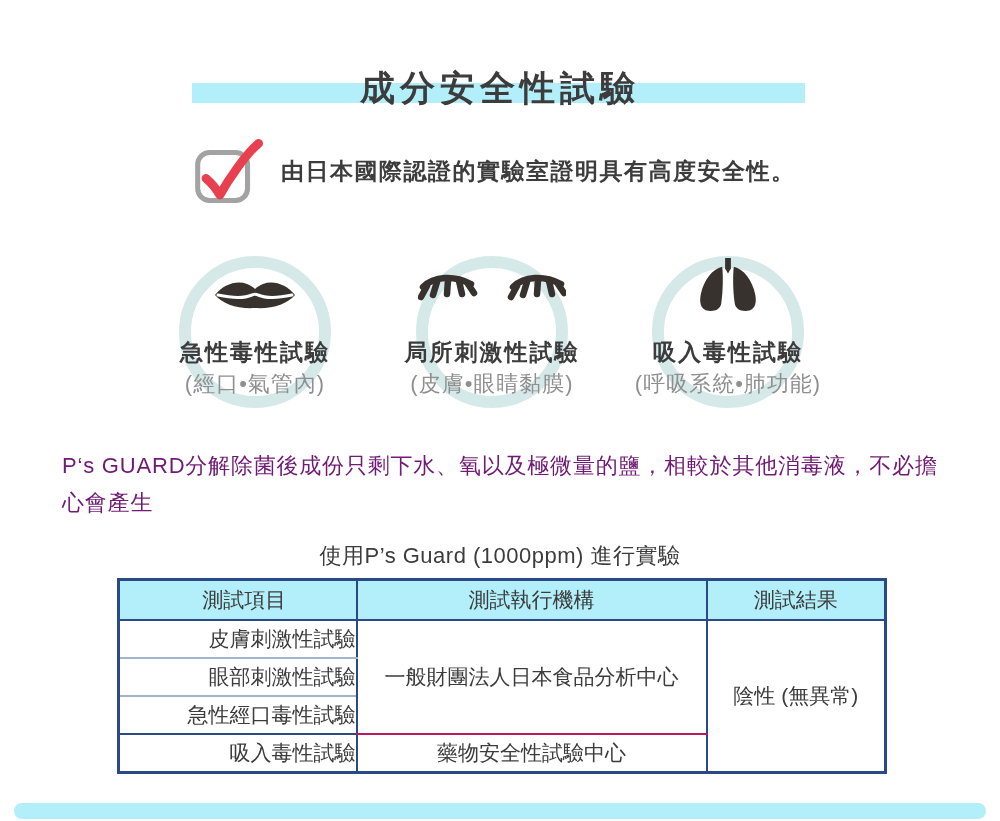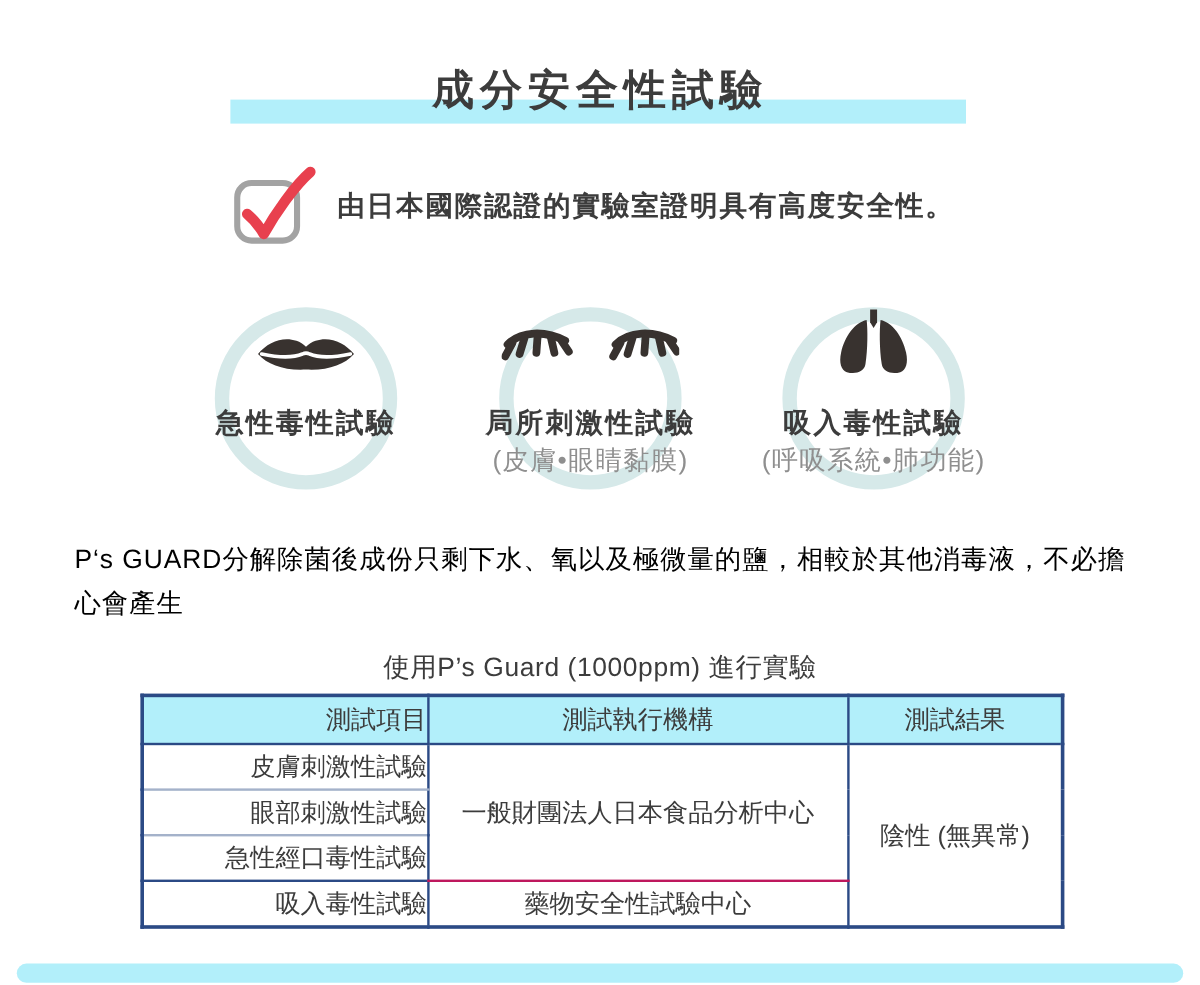--- a/index.html
+++ b/index.html
@@ -2,21 +2,21 @@
 <html><head>
 <meta charset="utf-8">
 <style>
   html,body{margin:0;padding:0;background:#ffffff;}
   .page{
     position:relative;width:1000px;height:821px;background:#ffffff;overflow:hidden;
     font-family:"Liberation Sans",sans-serif;color:#3c3c3c;
   }
   
   .title-bar{position:absolute;top:83px;left:192px;width:613px;height:20px;background:#b2effa;z-index:0;}
-  .page-title{position:absolute;top:57px;left:0;right:0;margin:0;text-align:center;z-index:1;
+  .page-title{position:absolute;top:57px;left:0;right:0;margin:12px;text-align:center;z-index:1;
     font-size:35px;line-height:38px;font-weight:700;letter-spacing:5px;color:#3c3c3c;}
   
   .cert-row{position:absolute;top:136px;left:194px;display:flex;align-items:center;gap:15px;}
   .cert-row svg{display:block;overflow:visible;}
   .cert-text{font-size:23px;font-weight:600;letter-spacing:1.5px;color:#3c3c3c;}
   
   .tests{position:absolute;top:255px;left:0;width:1000px;height:165px;}
   .test-col{position:absolute;top:0;width:240px;height:160px;}
   .test-col.t0{left:135px;}
   .test-col.t1{left:372px;}
@@ -27,29 +27,29 @@
   .glyph svg{display:inline-block;}
   .g-lips{top:22px;}
   .g-eyes{top:18px;}
   .g-lungs{top:2px;}
   .test-label{position:absolute;top:82px;left:0;width:240px;text-align:center;z-index:2;
     font-size:23px;font-weight:700;letter-spacing:2px;color:#3c3c3c;}
   .test-scope{position:absolute;top:114px;left:0;width:240px;text-align:center;z-index:2;
     font-size:22px;font-weight:400;letter-spacing:1px;color:#8f8f8f;}
   
   .desc{position:absolute;top:447px;left:62px;width:880px;font-size:22px;line-height:37px;
-    font-weight:500;letter-spacing:0.8px;color:#000000;}
+    font-weight:500;letter-spacing:0.8px;color:#701a75;}
   
   .tbl-caption{position:absolute;top:541px;left:0;width:1000px;text-align:center;
     font-size:22px;font-weight:500;letter-spacing:0.5px;color:#3c3c3c;}
   table.results{position:absolute;top:578px;left:117px;width:767px;table-layout:fixed;
     border-collapse:collapse;border:3px solid #2b4a85;}
   table.results th,table.results td{font-size:21px;font-weight:400;color:#3c3c3c;padding:0;}
   table.results th{background:#b2effa;border:2px solid #2b4a85;height:38px;}
-  table.results th.h-left{text-align:right;padding-left:13px;}
+  table.results th.h-left{text-align:center;padding-left:13px;}
   table.results td{border-left:2px solid #2b4a85;border-right:2px solid #2b4a85;height:36px;
     vertical-align:middle;}
   td.name{ text-align:right;padding-left:13px; }
   td.sep-light{border-bottom:2px solid #a4b2ca;}
   td.sep-strong{border-bottom:2px solid #2b4a85;}
   td.center{text-align:center;}
   td.agency-merged{border-bottom:2px solid #be185d;text-align:center;}
   
   .bottom-bar{position:absolute;top:803px;left:14px;width:972px;height:16px;border-radius:8px;
     background:#b2effa;}
@@ -76,20 +76,21 @@
 
     <div class="test-col t0">
       <div class="ring"></div>
       <div class="glyph g-lips">
         <svg width="86" height="36" viewBox="0 0 86 36">
           <path d="M3,18 C11,8 24,3 35,7 C38,8 41,10 43,12 C45,10 48,8 51,7 C62,3 75,8 83,18 C75,27 61,32 43,31 C25,32 11,27 3,18 Z" fill="#38322f"></path>
           <path d="M6,18 C20,21 33,21 40,18 C42,17 44,17 46,18 C53,21 66,21 80,18" stroke="#ffffff" stroke-width="3" fill="none" stroke-linecap="round"></path>
         </svg>
       </div>
       <div class="test-label">急性毒性試驗</div>
+      <div class="test-scope">(經口•氣管內)</div>
     </div>
 
     <div class="test-col t1">
       <div class="ring"></div>
       <div class="glyph g-eyes">
         <svg width="148" height="34" viewBox="0 0 148 34">
           <g stroke="#38322f" stroke-width="6.5" stroke-linecap="round" fill="none">
             <path d="M5,14 C16,3 36,2 53,11"></path>
             <path d="M9,13 L3,24"></path>
               <path d="M19,9 L15,22"></path>

